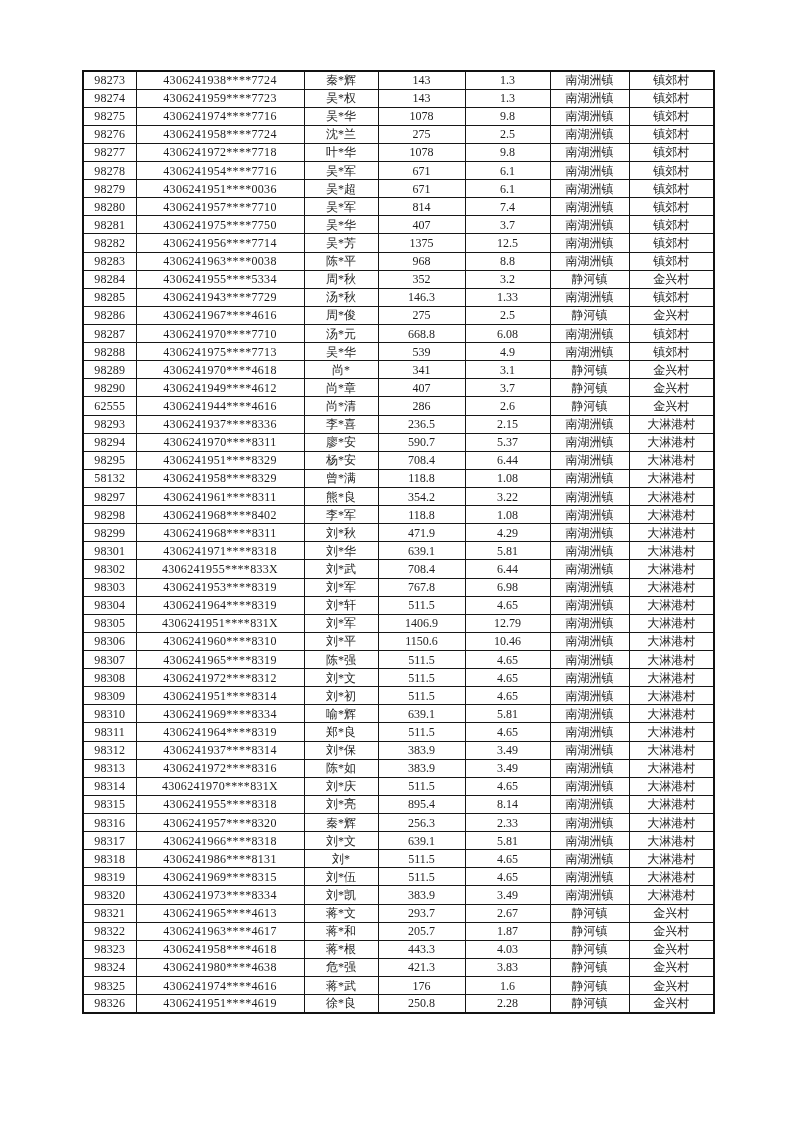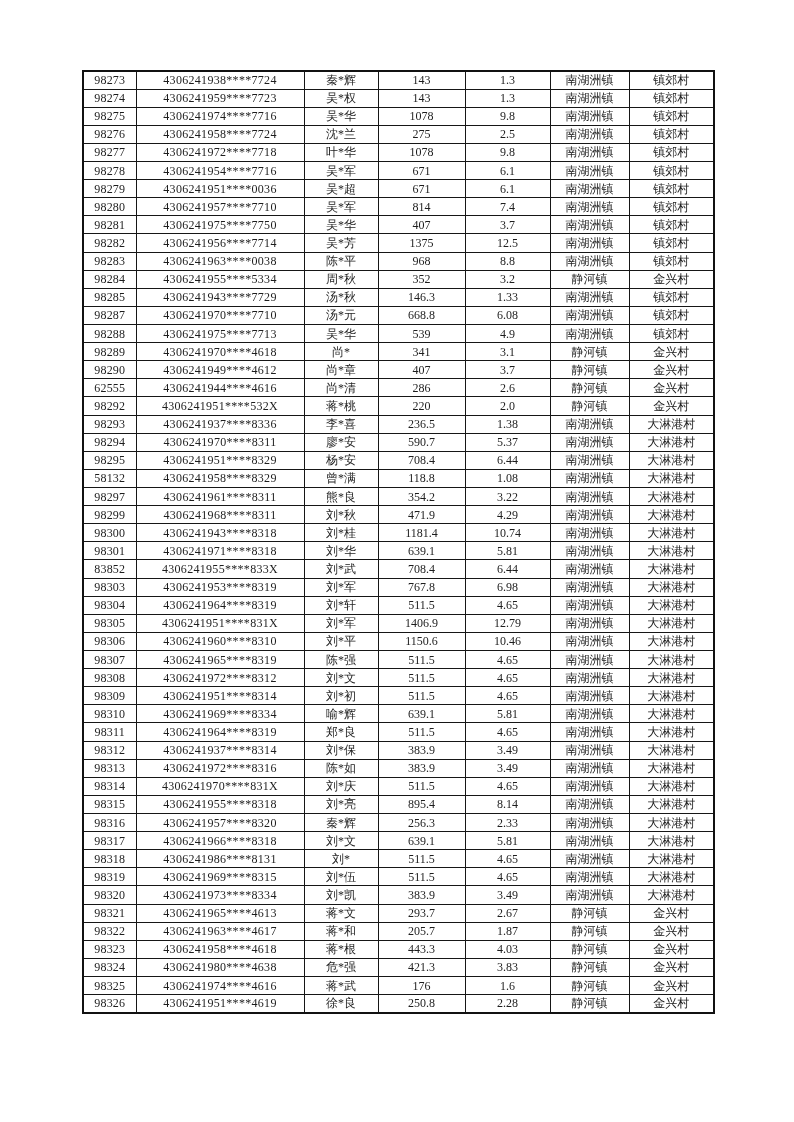--- a/index.html
+++ b/index.html
@@ -176,20 +176,29 @@
         <tr>
           <td class="c-serial">98285</td>
           <td class="c-id">4306241943****7729</td>
           <td class="c-name">汤*秋</td>
           <td class="c-amount">146.3</td>
           <td class="c-rate">1.33</td>
           <td class="c-town">南湖洲镇</td>
           <td class="c-village">镇郊村</td>
         </tr>
         <tr>
+          <td class="c-serial">98286</td>
+          <td class="c-id">4306241967****4616</td>
+          <td class="c-name">周*俊</td>
+          <td class="c-amount">275</td>
+          <td class="c-rate">2.5</td>
+          <td class="c-town">静河镇</td>
+          <td class="c-village">金兴村</td>
+        </tr>
+        <tr>
           <td class="c-serial">98287</td>
           <td class="c-id">4306241970****7710</td>
           <td class="c-name">汤*元</td>
           <td class="c-amount">668.8</td>
           <td class="c-rate">6.08</td>
           <td class="c-town">南湖洲镇</td>
           <td class="c-village">镇郊村</td>
         </tr>
         <tr>
           <td class="c-serial">98288</td>
@@ -221,34 +230,25 @@
         <tr>
           <td class="c-serial">62555</td>
           <td class="c-id">4306241944****4616</td>
           <td class="c-name">尚*清</td>
           <td class="c-amount">286</td>
           <td class="c-rate">2.6</td>
           <td class="c-town">静河镇</td>
           <td class="c-village">金兴村</td>
         </tr>
         <tr>
-          <td class="c-serial">98292</td>
-          <td class="c-id">4306241951****532X</td>
-          <td class="c-name">蒋*桃</td>
-          <td class="c-amount">220</td>
-          <td class="c-rate">2.0</td>
-          <td class="c-town">静河镇</td>
-          <td class="c-village">金兴村</td>
-        </tr>
-        <tr>
           <td class="c-serial">98293</td>
           <td class="c-id">4306241937****8336</td>
           <td class="c-name">李*喜</td>
           <td class="c-amount">236.5</td>
-          <td class="c-rate">1.38</td>
+          <td class="c-rate">2.15</td>
           <td class="c-town">南湖洲镇</td>
           <td class="c-village">大淋港村</td>
         </tr>
         <tr>
           <td class="c-serial">98294</td>
           <td class="c-id">4306241970****8311</td>
           <td class="c-name">廖*安</td>
           <td class="c-amount">590.7</td>
           <td class="c-rate">5.37</td>
           <td class="c-town">南湖洲镇</td>
@@ -275,48 +275,48 @@
         <tr>
           <td class="c-serial">98297</td>
           <td class="c-id">4306241961****8311</td>
           <td class="c-name">熊*良</td>
           <td class="c-amount">354.2</td>
           <td class="c-rate">3.22</td>
           <td class="c-town">南湖洲镇</td>
           <td class="c-village">大淋港村</td>
         </tr>
         <tr>
+          <td class="c-serial">98298</td>
+          <td class="c-id">4306241968****8402</td>
+          <td class="c-name">李*军</td>
+          <td class="c-amount">118.8</td>
+          <td class="c-rate">1.08</td>
+          <td class="c-town">南湖洲镇</td>
+          <td class="c-village">大淋港村</td>
+        </tr>
+        <tr>
           <td class="c-serial">98299</td>
           <td class="c-id">4306241968****8311</td>
           <td class="c-name">刘*秋</td>
           <td class="c-amount">471.9</td>
           <td class="c-rate">4.29</td>
           <td class="c-town">南湖洲镇</td>
           <td class="c-village">大淋港村</td>
         </tr>
         <tr>
-          <td class="c-serial">98300</td>
-          <td class="c-id">4306241943****8318</td>
-          <td class="c-name">刘*桂</td>
-          <td class="c-amount">1181.4</td>
-          <td class="c-rate">10.74</td>
-          <td class="c-town">南湖洲镇</td>
-          <td class="c-village">大淋港村</td>
-        </tr>
-        <tr>
           <td class="c-serial">98301</td>
           <td class="c-id">4306241971****8318</td>
           <td class="c-name">刘*华</td>
           <td class="c-amount">639.1</td>
           <td class="c-rate">5.81</td>
           <td class="c-town">南湖洲镇</td>
           <td class="c-village">大淋港村</td>
         </tr>
         <tr>
-          <td class="c-serial">83852</td>
+          <td class="c-serial">98302</td>
           <td class="c-id">4306241955****833X</td>
           <td class="c-name">刘*武</td>
           <td class="c-amount">708.4</td>
           <td class="c-rate">6.44</td>
           <td class="c-town">南湖洲镇</td>
           <td class="c-village">大淋港村</td>
         </tr>
         <tr>
           <td class="c-serial">98303</td>
           <td class="c-id">4306241953****8319</td>

